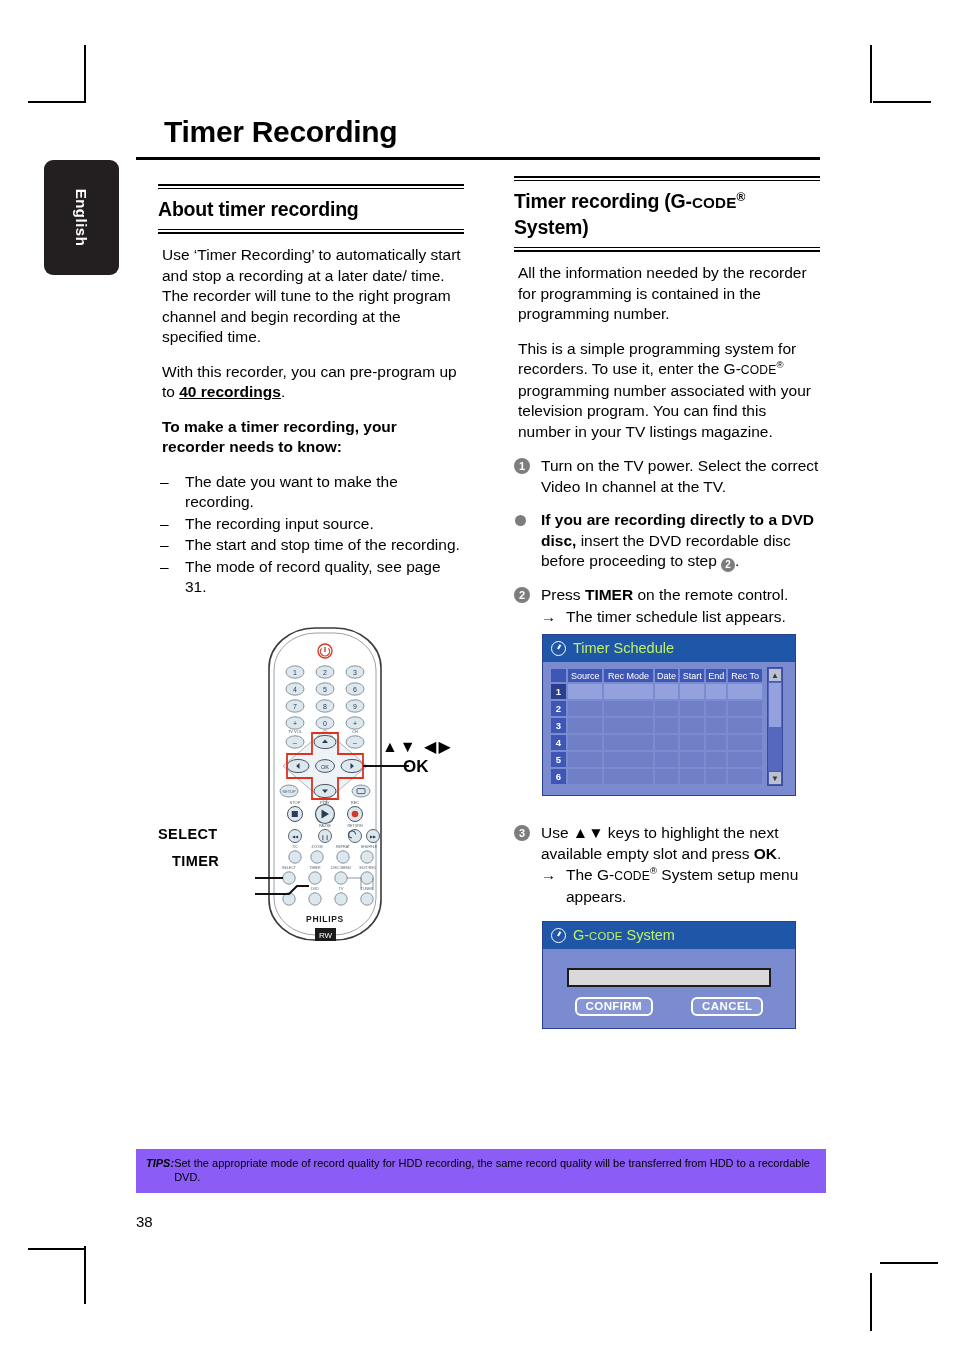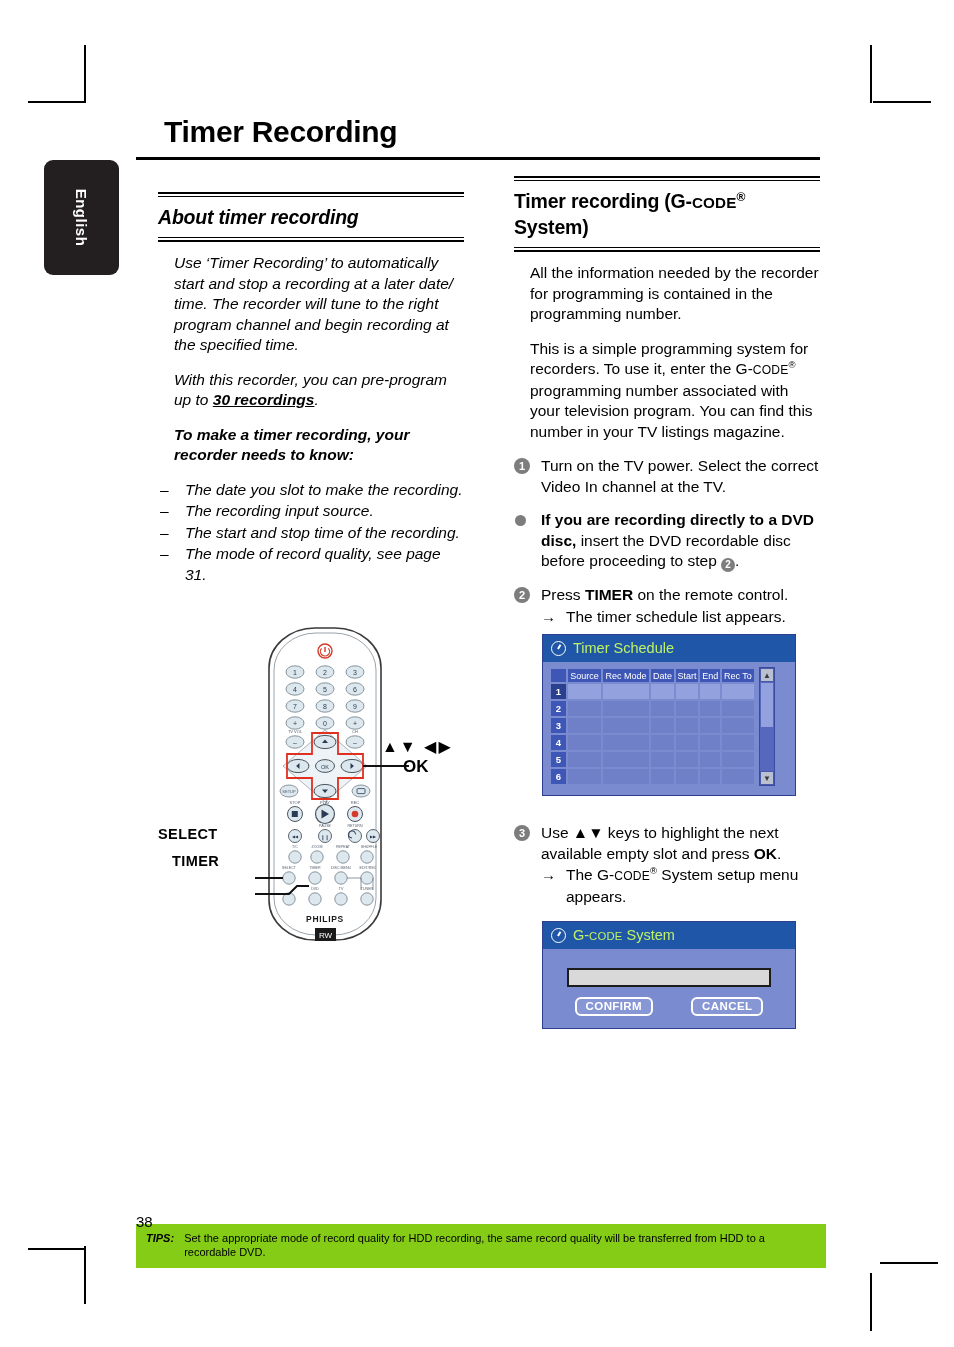--- a/index.html
+++ b/index.html
@@ -24,31 +24,31 @@
 
   
   #page-title{
     position:absolute;left:136px;top:115px;width:684px;
     font-size:30px;font-weight:bold;letter-spacing:-.3px;margin-left:28px;
   }
   #title-rule{position:absolute;left:136px;top:157px;width:684px;height:3px;background:#000;}
 
   
   .col{position:absolute;width:306px;font-size:15.5px;line-height:20.5px;}
-  #col-left{left:158px;top:192px;font-style:italic;}
+  #col-left{left:158px;top:184px;}
   #col-right{left:514px;top:176px;}
 
   .sec-head-wrap{margin-bottom:11px;}
   .rule-dbl{border-top:2.5px solid #000;border-bottom:1.5px solid #000;height:2px;margin-bottom:8px;}
   .rule-dbl-b{border-top:1.5px solid #000;border-bottom:2.5px solid #000;height:2px;margin-top:7px;}
   .sec-head{font-size:19.5px;font-weight:bold;line-height:25px;letter-spacing:-.2px;}
   .sc{font-size:0.78em;letter-spacing:.2px;}
   sup{font-size:.62em;vertical-align:super;line-height:0;}
 
-  p{margin:0 0 14px 16px;}
+  p{margin:0 0 14px 4px;}
   .bold{font-weight:bold;}
   .ul{text-decoration:underline;font-weight:bold;}
 
   
   .dash-list{margin:0;padding:0;list-style:none;}
   .dash-list li{position:relative;padding-left:27px;margin-bottom:1px;}
   .dash-list li .dash{position:absolute;left:2px;top:0;}
 
   
   .step{position:relative;padding-left:27px;margin-bottom:13px;}
@@ -78,21 +78,21 @@
   .clock-ico{
     width:13px;height:13px;border:1.5px solid #fff;border-radius:50%;
     position:relative;flex:none;
   }
   .clock-ico:after{
     content:"";position:absolute;left:5px;top:2px;width:1.5px;height:5px;background:#fff;
     transform:rotate(30deg);transform-origin:bottom center;
   }
 
   
-  #sched-body{padding:5px 20px 9px 6px;}
+  #sched-body{padding:5px 12px 9px 6px;}
   #sched-wrap{display:flex;gap:3px;}
   table.sched{border-collapse:separate;border-spacing:2px;flex:1;table-layout:fixed;}
   table.sched th,table.sched td{
     background:#6f80c9;border:0;height:13px;
   }
   table.sched th{
     color:#fff;font-size:9px;font-weight:normal;background:#3e56b5;
     padding:0 1px;white-space:nowrap;overflow:hidden;
   }
   table.sched td.idx{
@@ -122,22 +122,22 @@
   #remote-area{position:absolute;left:150px;top:620px;width:320px;height:330px;}
   #remote-svg{position:absolute;left:105px;top:0;}
   .callout{position:absolute;font-weight:bold;font-size:14.5px;letter-spacing:.4px;}
   #lbl-select{left:0px;top:830px;}
   #lbl-timer{left:12px;top:853px;}
   #lbl-arrows{position:absolute;left:382px;top:737px;font-size:16px;letter-spacing:2px;}
   #lbl-ok{position:absolute;left:403px;top:757px;font-size:17px;font-weight:bold;}
 
   
   #tips{
-    position:absolute;left:136px;top:1224px;width:670px;background:#84cc16;
-    padding:7px 10px 9px 10px;font-size:11px;line-height:14px;display:flex;gap:10px;
+    position:absolute;left:136px;top:1149px;width:670px;background:#8b5cf6;
+    padding:7px 10px 9px 10px;font-size:11px;line-height:14px;display:flex;
   }
   #tips .k{font-weight:bold;font-style:italic;flex:none;}
   #page-num{position:absolute;left:136px;top:1213px;font-size:15px;}
 </style>
 </head>
 <body>
 
 <div class="cropmark cm-v" style="left:84px;top:45px;"></div>
 <div class="cropmark cm-h" style="left:28px;top:101px;"></div>
 <div class="cropmark cm-v" style="left:870px;top:45px;"></div>
@@ -157,26 +157,26 @@
 <div class="col" id="col-left">
 
   <div class="sec-head-wrap">
     <div class="rule-dbl"></div>
     <div class="sec-head">About timer recording</div>
     <div class="rule-dbl-b"></div>
   </div>
 
   <p>Use ‘Timer Recording’ to automatically start and stop a recording at a later date/ time. The recorder will tune to the right program channel and begin recording at the specified time.</p>
 
-  <p><span>With this recorder, you can pre-program up to </span><span class="ul">30 recordings</span><span>.</span></p>
+  <p><span>With this recorder, you can pre-program up to </span><span class="ul">40 recordings</span><span>.</span></p>
 
   <p class="bold">To make a timer recording, your recorder needs to know:</p>
 
   <ul class="dash-list">
-    <li><span class="dash">–</span><span>The date you slot to make the recording.</span></li>
+    <li><span class="dash">–</span><span>The date you want to make the recording.</span></li>
     <li><span class="dash">–</span><span>The recording input source.</span></li>
     <li><span class="dash">–</span><span>The start and stop time of the recording.</span></li>
     <li><span class="dash">–</span><span>The mode of record quality, see page 31.</span></li>
   </ul>
 </div>
 
 <div id="remote-area">
   <svg id="remote-svg" width="215" height="330" viewBox="0 0 215 330">
 
     <rect x="14" y="8" width="112" height="312" rx="46" ry="40" fill="#ffffff" stroke="#3a3a3a" stroke-width="1.6"></rect>

